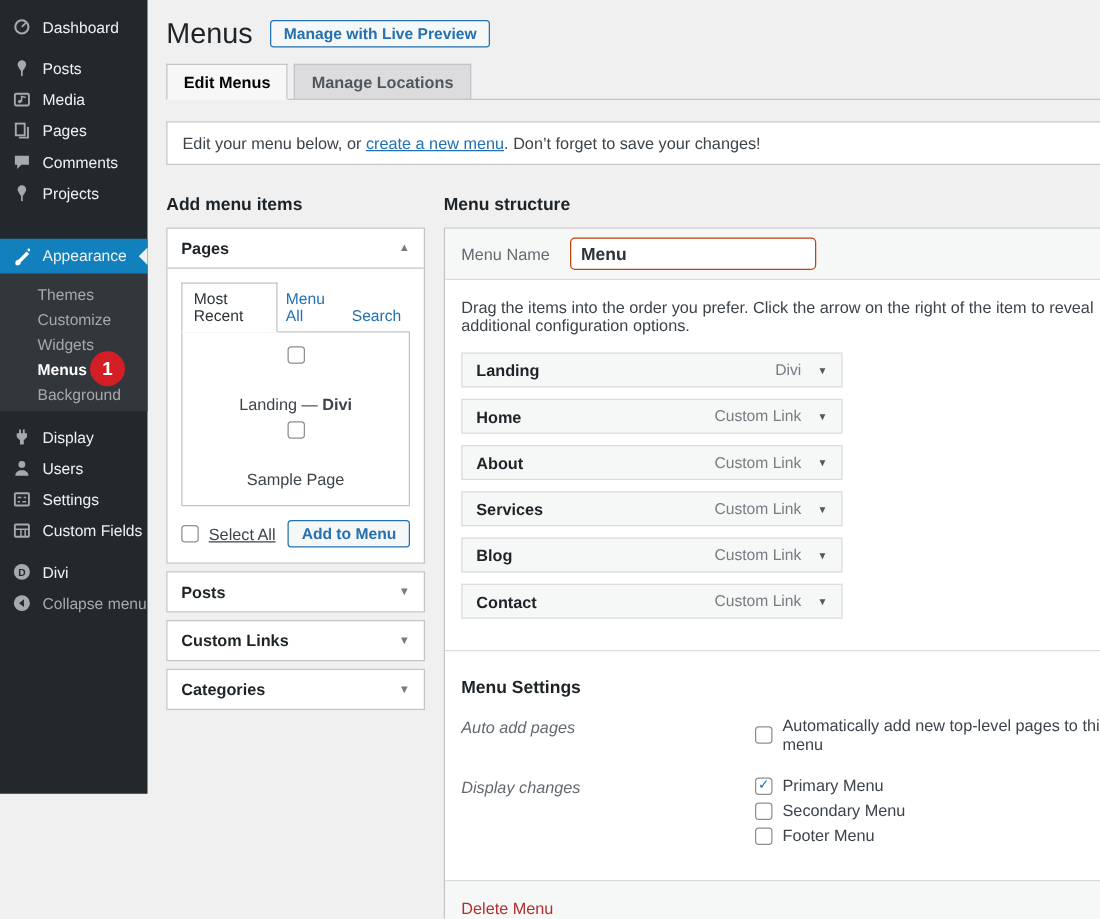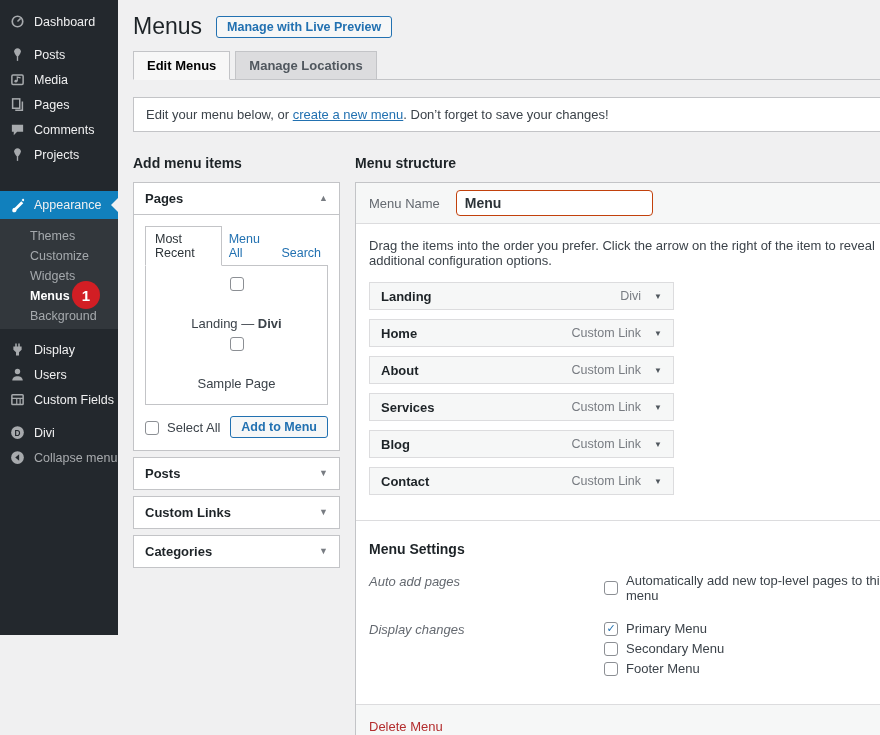--- a/index.html
+++ b/index.html
@@ -54,21 +54,21 @@
   .pages-body { border-top:1px solid #c3c4c7; padding:11px 11px 12px; }
   .sub-tabs { display:flex; align-items:flex-end; font-size:12.5px; position:relative; z-index:2; }
   .sub-tab { padding:5px 7px; color:#2271b1; cursor:pointer; }
   .sub-tab.active { border:1px solid #c3c4c7; border-bottom:1px solid #fff; background:#fff; color:#2c3338; padding:5px 9px; margin-bottom:-1px; }
   .list-box { border:1px solid #c3c4c7; background:#fff; padding:8px 8px 10px; }
   .cb-row { display:flex; align-items:center; gap:25px; padding:3px 2px; color:#3c434a;flex-direction:column; }
   .cb { width:14px; height:14px; border:1px solid #8c8f94; border-radius:3px; background:#fff; flex-shrink:0;
     display:flex; align-items:center; justify-content:center; cursor:pointer; }
   .cb.checked::after { content:"\2713"; color:#2271b1; font-size:11px; font-weight:bold; line-height:1; }
   .controls { display:flex; justify-content:space-between; align-items:center; margin-top:11px; }
-  .select-all { display:flex; align-items:flex-end; gap:8px; color:#3c434a; }
+  .select-all { display:flex; align-items:flex-start; gap:8px; color:#3c434a;text-decoration:underline; }
   
   .menu-edit { background:#fff; border:1px solid #c3c4c7; }
   .name-row { display:flex; align-items:center; gap:16px; background:#f6f7f7; border-bottom:1px solid #dcdcde; padding:7px 13px; }
   .name-label { color:#646970; }
   .name-input { width:197px; height:26px; border:1px solid #c2410c; border-radius:4px; padding:0 8px;
     font-size:14px; color:#2c3338; background:#fff; font-family:inherit;font-weight:bold; }
   .edit-body { padding:14px 13px 16px; }
   .hint { color:#3c434a; margin-bottom:14px; }
   .mi-list { width:305px; }
   .mi-bar { display:flex; align-items:center; background:#f6f7f7; border:1px solid #dcdcde; height:28px;
@@ -181,20 +181,29 @@
     <span class="sb-ico">
         <svg viewBox="0 0 20 20">
           <circle cx="10" cy="6" r="3.6"></circle>
           <path d="M3 18c0-3.8 3.1-5.8 7-5.8s7 2 7 5.8z"></path>
         </svg>
       </span>
     <span class="sb-label">Users</span>
   </div>
 
 
+  <div class="sb-item">
+    <span class="sb-ico">
+        <svg viewBox="0 0 20 20">
+          <rect x="2.5" y="3.5" width="15" height="13" rx="1" fill="none" stroke="currentColor" stroke-width="2"></rect>
+          <path d="M5.5 8h4M12 8h2.5M5.5 12.5h2.5M10.5 12.5h4" stroke="currentColor" stroke-width="1.8" fill="none"></path>
+        </svg>
+      </span>
+    <span class="sb-label">Settings</span>
+  </div>
 
   <div class="sb-item">
     <span class="sb-ico">
         <svg viewBox="0 0 20 20">
           <rect x="2.5" y="3.5" width="15" height="13" rx="1" fill="none" stroke="currentColor" stroke-width="2"></rect>
           <path d="M2.5 8.5h15M9 8.5V16.5M13.5 8.5V16.5" stroke="currentColor" stroke-width="1.6" fill="none"></path>
         </svg>
       </span>
     <span class="sb-label">Custom Fields</span>
   </div>

